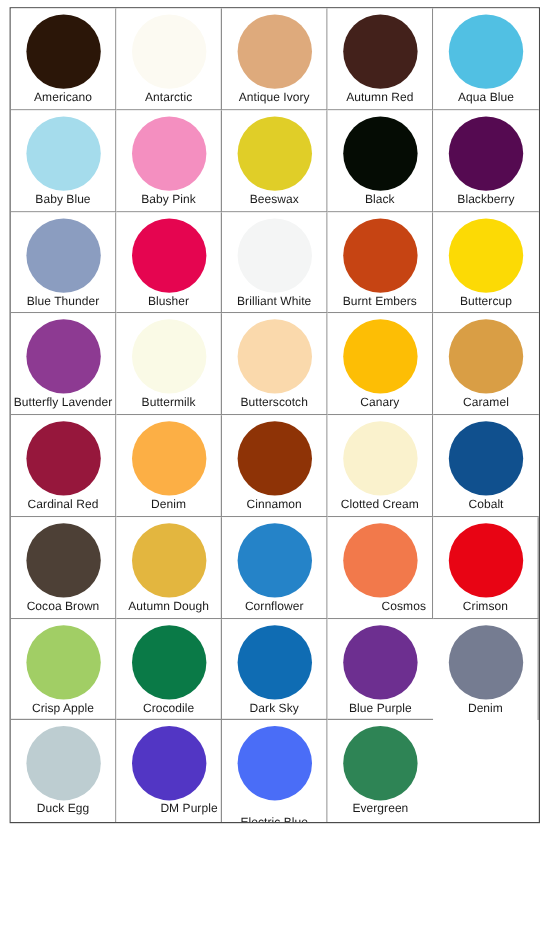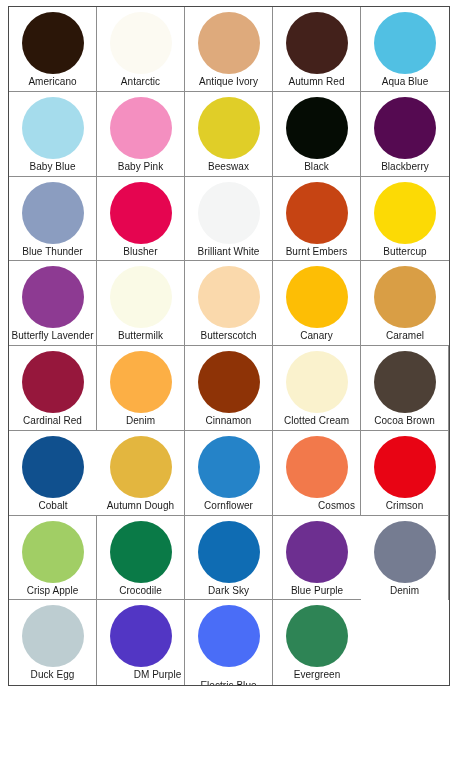--- a/index.html
+++ b/index.html
@@ -155,27 +155,27 @@
         <div class="swatch-label" style="color: rgb(26, 26, 26);">Denim</div>
       </div>
       <div class="swatch-cell" style="border-right-color: rgb(141, 141, 141); border-bottom-color: rgb(141, 141, 141);">
         <div class="swatch-dot" style="background-color: rgb(142, 51, 6);"></div>
         <div class="swatch-label" style="color: rgb(26, 26, 26);">Cinnamon</div>
       </div>
       <div class="swatch-cell" style="border-right-color: rgb(141, 141, 141); border-bottom-color: rgb(141, 141, 141);">
         <div class="swatch-dot" style="background-color: rgb(250, 242, 205);"></div>
         <div class="swatch-label" style="color: rgb(26, 26, 26);">Clotted Cream</div>
       </div>
+      <div class="swatch-cell last-col" style="border-right-color: rgb(141, 141, 141); border-bottom-color: rgb(141, 141, 141);">
+        <div class="swatch-dot" style="background-color: rgb(16, 80, 142);"></div>
+        <div class="swatch-label" style="color: rgb(26, 26, 26);">Cobalt</div>
+      </div>
       <div class="swatch-cell" style="border-right-color: rgb(141, 141, 141); border-bottom-color: rgb(141, 141, 141);">
         <div class="swatch-dot" style="background-color: rgb(77, 64, 54);"></div>
         <div class="swatch-label" style="color: rgb(26, 26, 26);">Cocoa Brown</div>
-      </div>
-      <div class="swatch-cell last-col" style="border-right-color: rgb(141, 141, 141); border-bottom-color: rgb(141, 141, 141);">
-        <div class="swatch-dot" style="background-color: rgb(16, 80, 142);"></div>
-        <div class="swatch-label" style="color: rgb(26, 26, 26);">Cobalt</div>
       </div>
       <div class="swatch-cell" style="border-right-color: rgb(141, 141, 141); border-bottom-color: rgb(141, 141, 141);">
         <div class="swatch-dot" style="background-color: rgb(227, 182, 63);"></div>
         <div class="swatch-label" style="color: rgb(26, 26, 26);">Autumn Dough</div>
       </div>
       <div class="swatch-cell" style="border-right-color: rgb(141, 141, 141); border-bottom-color: rgb(141, 141, 141);">
         <div class="swatch-dot" style="background-color: rgb(37, 131, 200);"></div>
         <div class="swatch-label" style="color: rgb(26, 26, 26);">Cornflower</div>
       </div>
       <div class="swatch-cell" style="border-right-color: rgb(141, 141, 141); border-bottom-color: rgb(141, 141, 141);">

